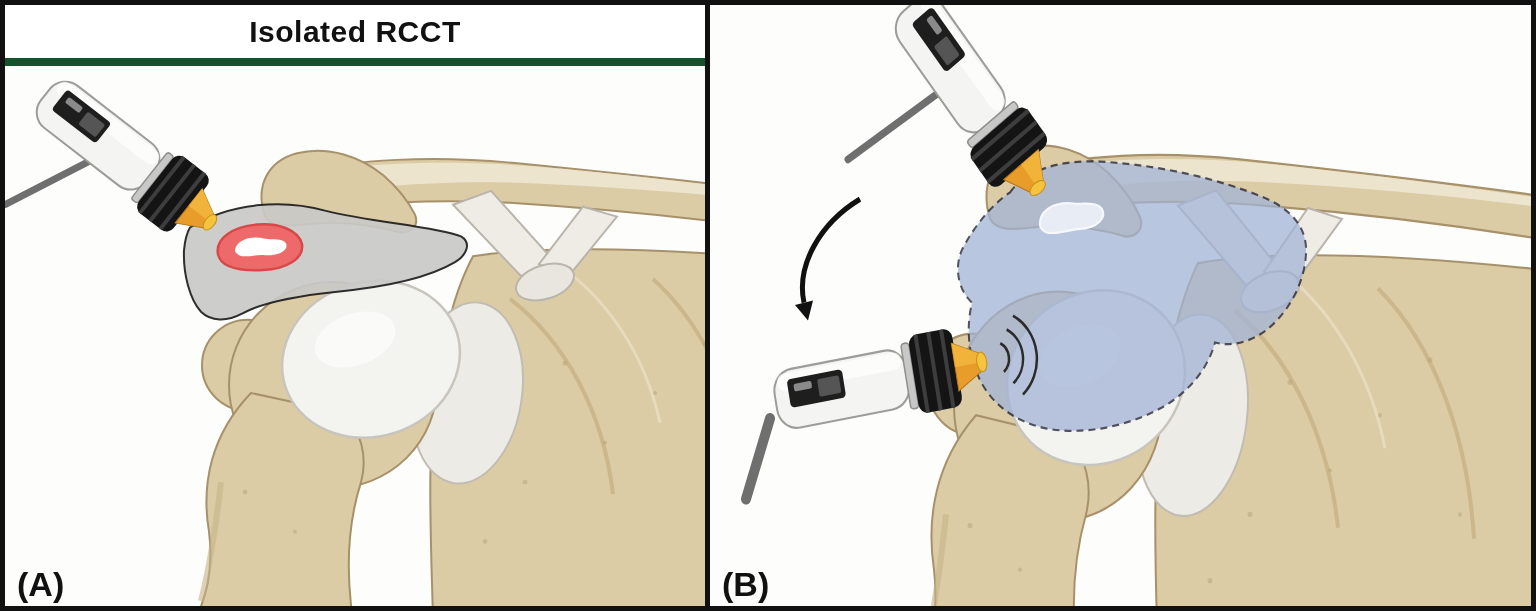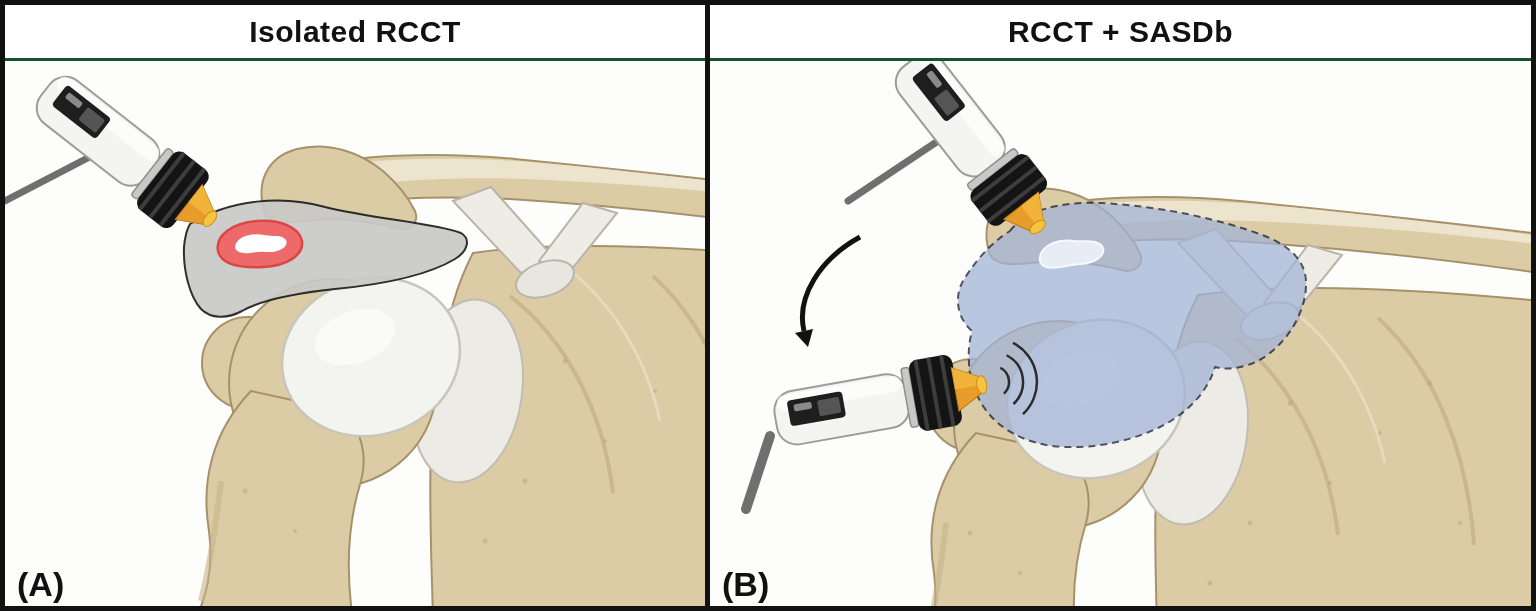--- a/index.html
+++ b/index.html
@@ -5,21 +5,21 @@
   html,body{margin:0;padding:0;background:#ffffff;}
   .figure{
     display:flex; width:1536px; height:611px; box-sizing:border-box;
     border:5px solid #111; background:#fff;
     font-family:"Liberation Sans", sans-serif;
   }
   .panel{display:flex; flex-direction:column; min-width:0;}
   .panel-a{width:700px;}
   .panel-b{flex:1;}
   .panel-header{
-    height:53px; border-bottom:3px solid #14532d;
+    height:53px; border-bottom:8px solid #14532d;
     display:flex; align-items:center; justify-content:center; background:#fff;
   }
   .panel-title{font-size:30px; font-weight:700; color:#111; letter-spacing:.5px;}
   .panel-canvas{position:relative; flex:1; overflow:hidden; background:#fdfdfc;}
   .panel-canvas svg{display:block; width:100%; height:100%;}
   .corner-label{
     position:absolute; left:12px; bottom:2px;
     font-size:34px; font-weight:700; color:#111;
   }
   .divider{width:5px; background:#111;}
@@ -113,23 +113,20 @@
         <line x1="100" y1="88" x2="0" y2="140" stroke="#6f6f6f" stroke-width="7" stroke-linecap="round"></line>
         <use href="#swdevice" transform="translate(190,146) rotate(38)"></use>
       </svg>
       <div class="corner-label">(A)</div>
     </div>
   </section>
 
   <div class="divider"></div>
 
   <section class="panel panel-b">
-    <header class="panel-header">
-      <span class="panel-title">RCCT + SASDb</span>
-    </header>
     <div class="panel-canvas">
       <svg viewBox="0 0 821 545" preserveAspectRatio="none">
         <rect width="821" height="545" fill="#fdfdfc"></rect>
         <use href="#shoulder-anatomy" transform="translate(20,42)"></use>
 
         <path d="M300,170 C315,150 350,140 390,142 C450,145 510,158 555,175 C580,185 595,200 596,220 C597,248 580,278 556,295 C540,306 520,310 505,306 C498,330 478,352 450,366 C415,383 372,390 336,384 C305,378 282,362 270,340 C258,318 256,292 262,270 C248,258 244,238 252,222 C262,204 280,182 300,170 Z" fill="#a3b4d6" opacity="0.75" stroke="#1a1a2e" stroke-width="2" stroke-dasharray="7 5"></path>
 
         <path d="M330,196 C332,184 348,178 364,180 C375,181 386,178 392,185 C397,193 387,202 370,203 C357,204 344,209 336,206 C331,204 329,201 330,196 Z" fill="#e8ecf5" stroke="#f6f8fc" stroke-width="2"></path>
 
         <g transform="translate(283,321) rotate(-8)" stroke="#2b2b2b" stroke-width="2.5" fill="none">

